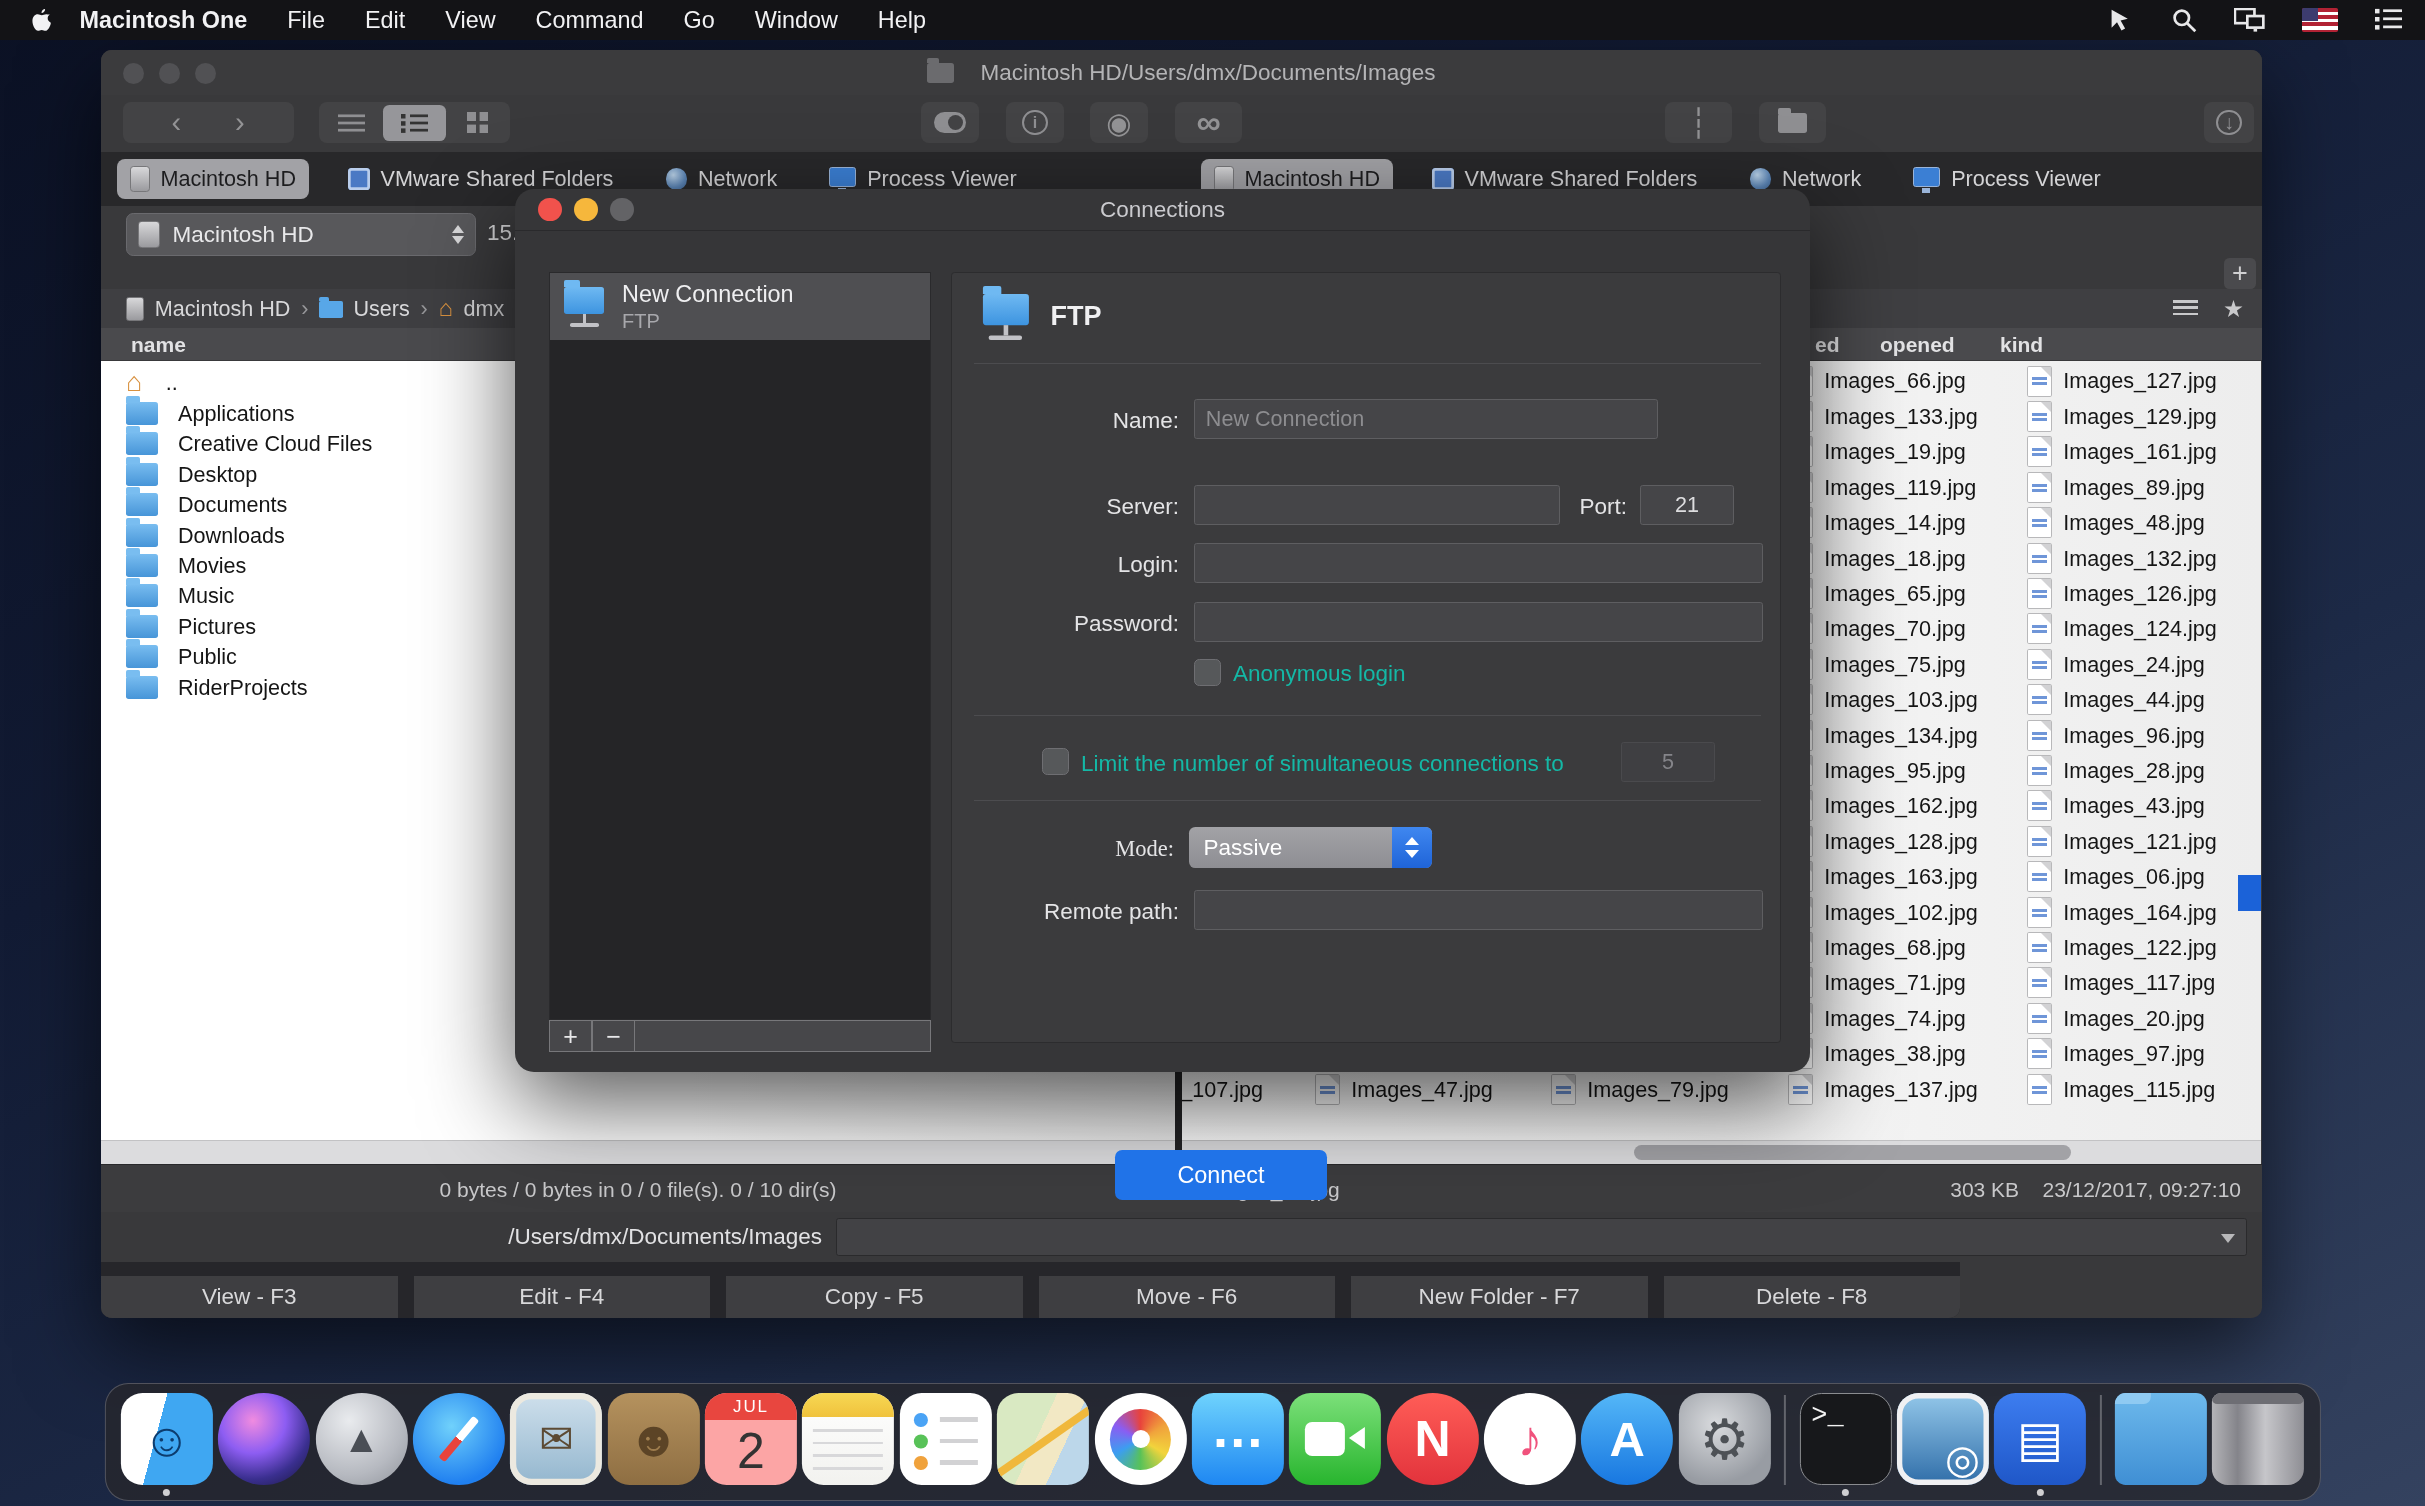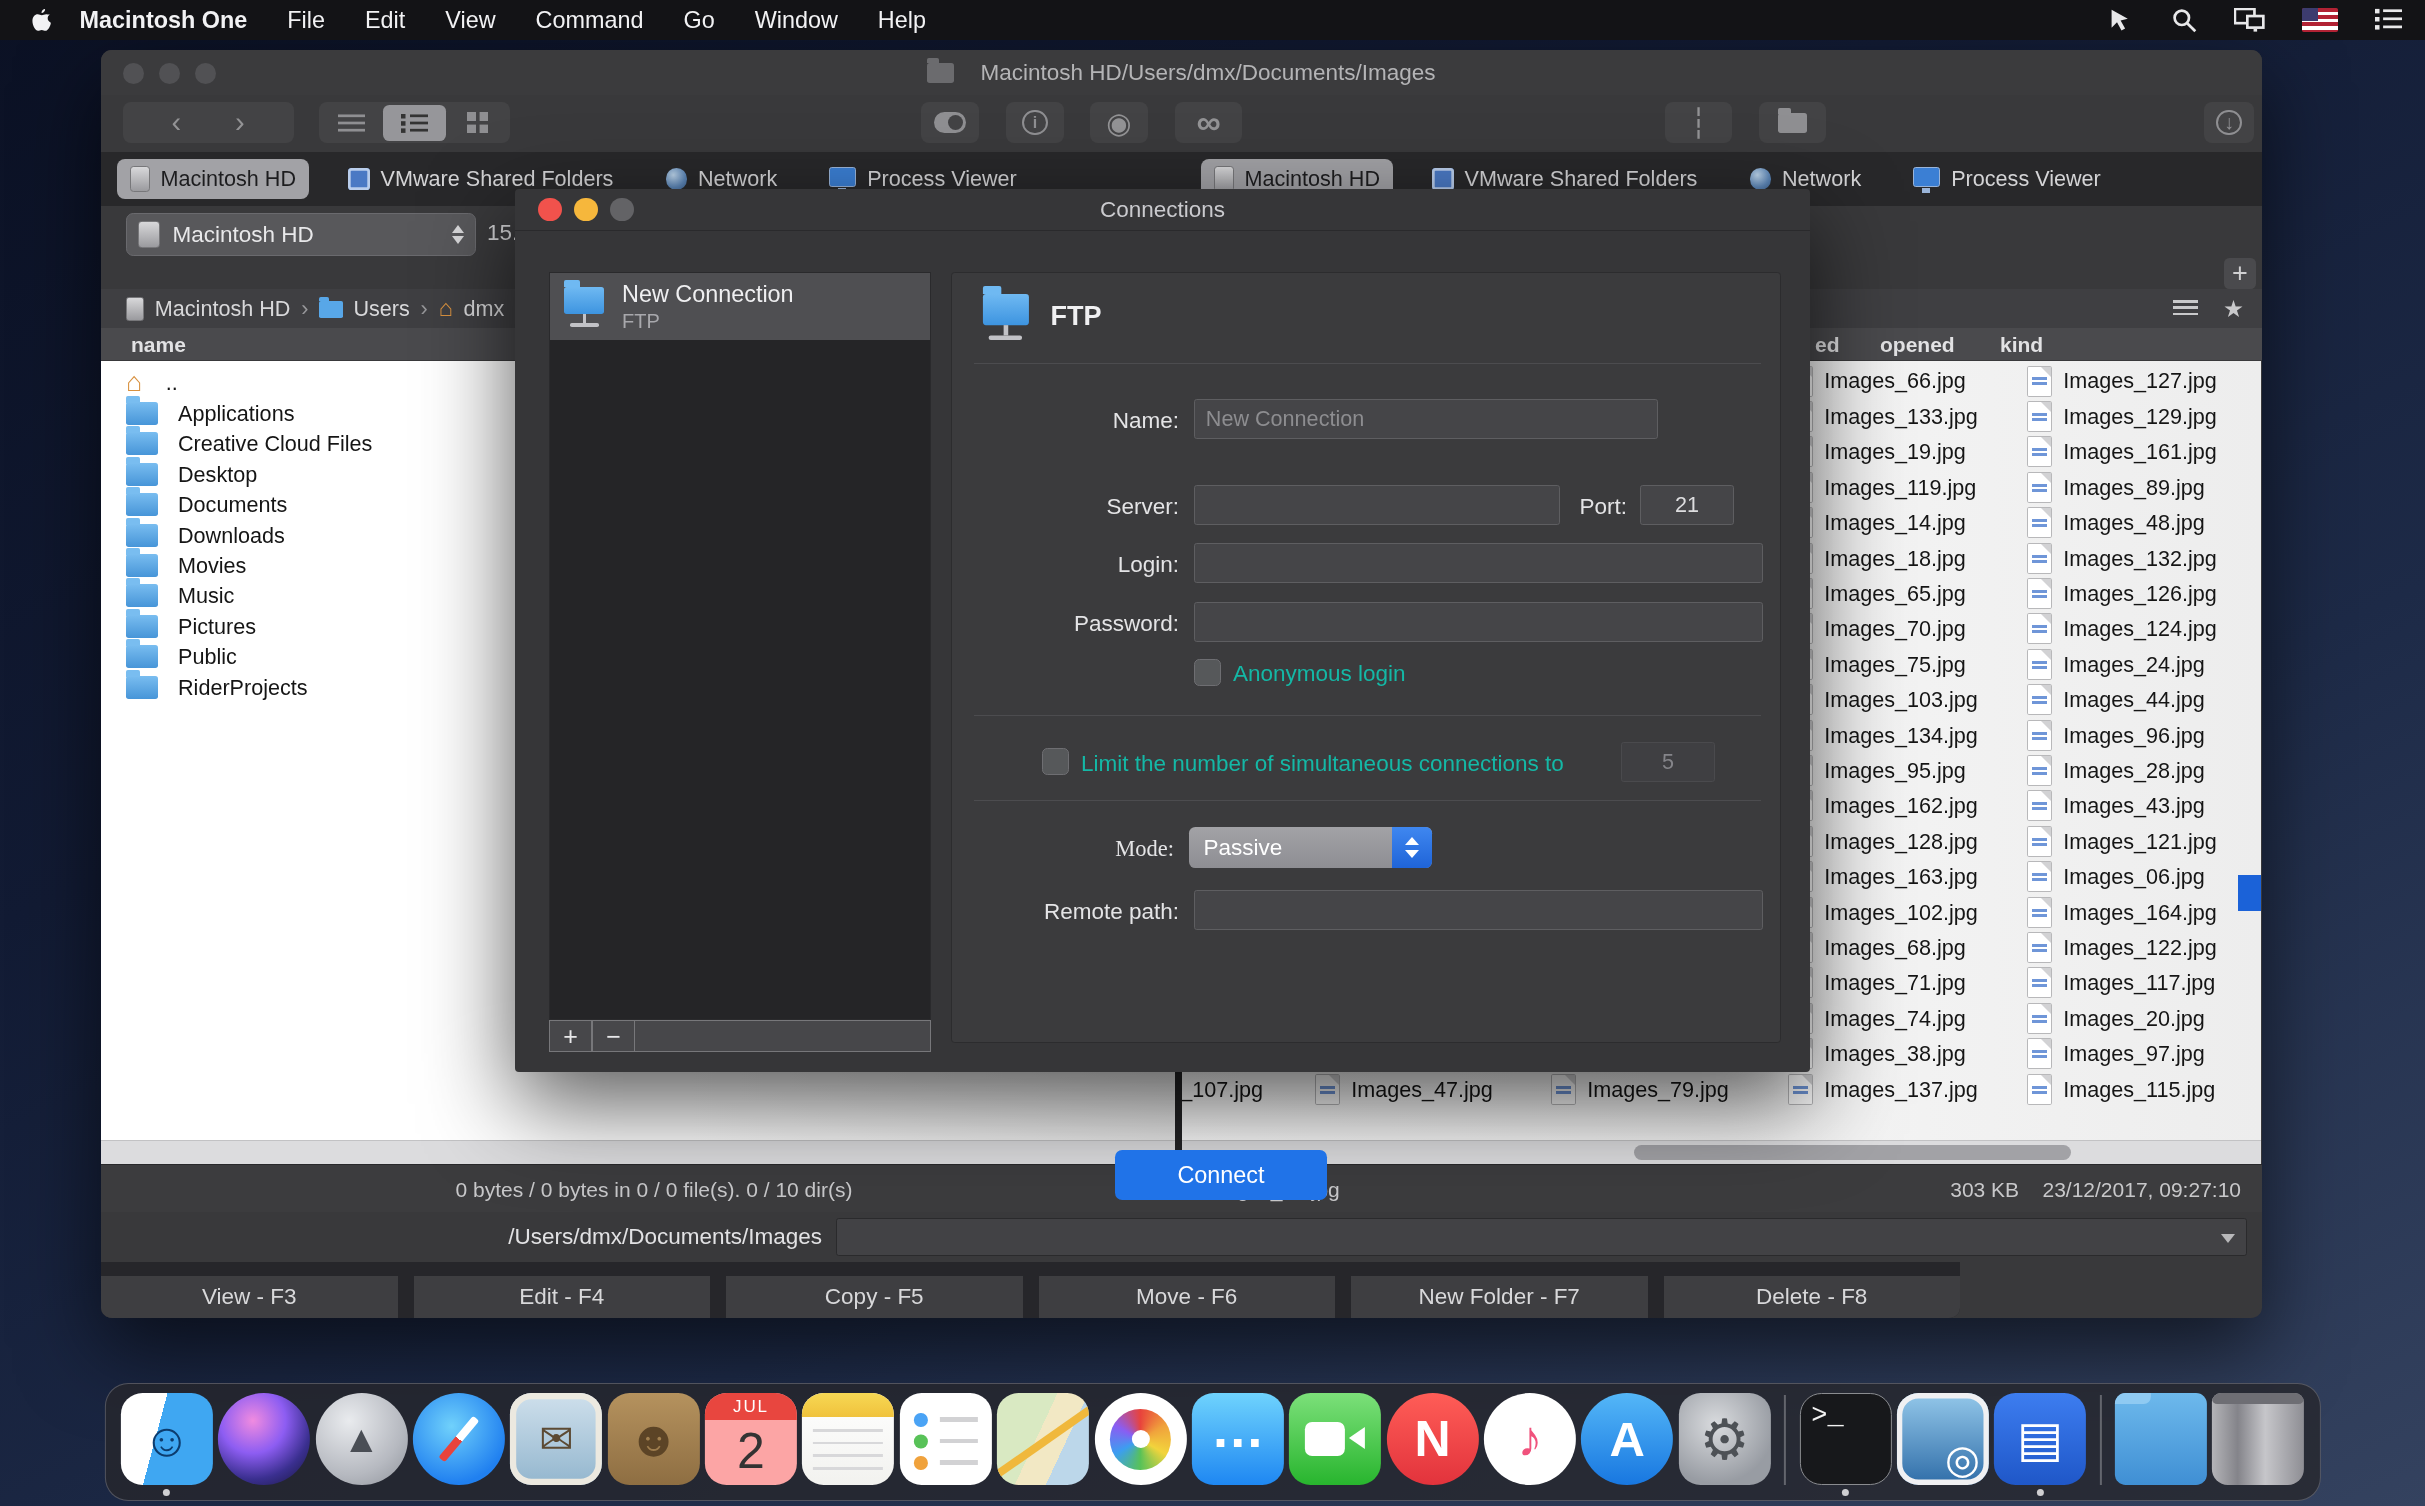--- a/index.html
+++ b/index.html
@@ -89,35 +89,35 @@
   .docico:after{content:"";position:absolute;left:3.6px;top:10.8px;width:15.3px;height:10px;
     background:repeating-linear-gradient(#6f96d8 0 2.7px,transparent 2.7px 5.4px);}
   .fname{color:#151515;font-size:21.6px;white-space:nowrap;}
   .selcell{position:absolute;background:#1b62d8;}
   
   .scrollrow{left:0;top:1090px;width:2161px;height:23.4px;}
   .strack{position:absolute;top:0;height:23.4px;background:#dcdcde;border-top:0.9px solid #c2c2c4;}
   .sthumb{position:absolute;top:3.6px;height:15.3px;border-radius:8px;background:#a2a2a6;}
   
   .statusrow{left:0;top:1114px;width:2161px;height:49px;background:#3c3c3e;color:#c8c8ca;font-size:21px;border-top:0.9px solid #29292b;}
-  .statusL{position:absolute;left:0;top:0;width:1074px;height:49px;display:flex;align-items:center;justify-content:center;padding-left:16px;}
+  .statusL{position:absolute;left:0;top:0;width:1074px;height:49px;display:flex;align-items:center;justify-content:center;}
   .statusR{position:absolute;left:1081px;top:0;width:1079px;height:49px;display:flex;align-items:center;padding:0 20px;box-sizing:border-box;}
   .statusR .grow{flex:1;}
   
   .cmdrow{left:0;top:1162px;width:2161px;height:50px;background:#39393b;}
   .cmdlabel{position:absolute;left:0;top:0;width:721px;height:50px;display:flex;align-items:center;justify-content:flex-end;color:#e2e2e4;font-size:22.5px;}
   .cmdinput{position:absolute;left:735px;top:6.3px;width:1409px;height:36px;background:#424245;border:0.9px solid #2a2a2c;border-radius:2.7px;}
   .cmdchev{position:absolute;right:10.8px;top:14.4px;width:0;height:0;border-left:7.2px solid transparent;border-right:7.2px solid transparent;border-top:9px solid #b8b8ba;}
   
   .fnrow{left:0;top:1212px;width:1859px;height:56px;background:#26262a;border-radius:0 0 10.8px 10.8px;display:flex;gap:16px;padding-top:14px;box-sizing:border-box;}
   .fnbtn{flex:1;background:#3e3e41;color:#d8d8da;font-size:22.5px;display:flex;align-items:center;justify-content:center;}
   .fnbtn:first-child{border-bottom-left-radius:10.8px;}
   .fnbtn:last-child{border-bottom-right-radius:10.8px;}
   
-  .dialog{left:515px;top:189px;width:1295px;height:883px;background:#363638;border-radius:4px;
+  .dialog{left:515px;top:189px;width:1295px;height:883px;background:#363638;border-radius:19px;
     box-shadow:0 32px 90px rgba(0,0,0,.65);z-index:50;}
   .dtitle{left:0;top:0;width:1295px;height:41px;display:flex;align-items:center;justify-content:center;color:#cacace;font-size:22.5px;border-bottom:0.9px solid #2a2a2c;}
   .dlights{left:23.4px;top:9px;display:flex;gap:12.6px;}
   .dlights i{width:23.4px;height:23.4px;border-radius:50%;display:block;}
   .dl-red{background:#f1524c;}.dl-yellow{background:#f6b73c;}.dl-gray{background:#636366;}
   .dlist{left:34px;top:83px;width:382px;height:748px;background:#252527;border:0.9px solid #2a2a2c;box-sizing:border-box;}
   .dlist-sel{position:absolute;left:0;top:0;width:100%;height:67px;background:#4f4f52;display:flex;align-items:center;gap:14.4px;padding:0 12.6px;box-sizing:border-box;}
   .netfolder{width:45px;height:47px;position:relative;flex:0 0 auto;}
   .netfolder .f{position:absolute;left:1.8px;top:3.6px;width:40px;height:27px;background:linear-gradient(#6fb9f2,#3d94e0);border-radius:2.7px;}
   .netfolder .f:before{content:"";position:absolute;left:0;top:-6.3px;width:16px;height:7.2px;background:#6fb9f2;border-radius:1.8px 1.8px 0 0;}

